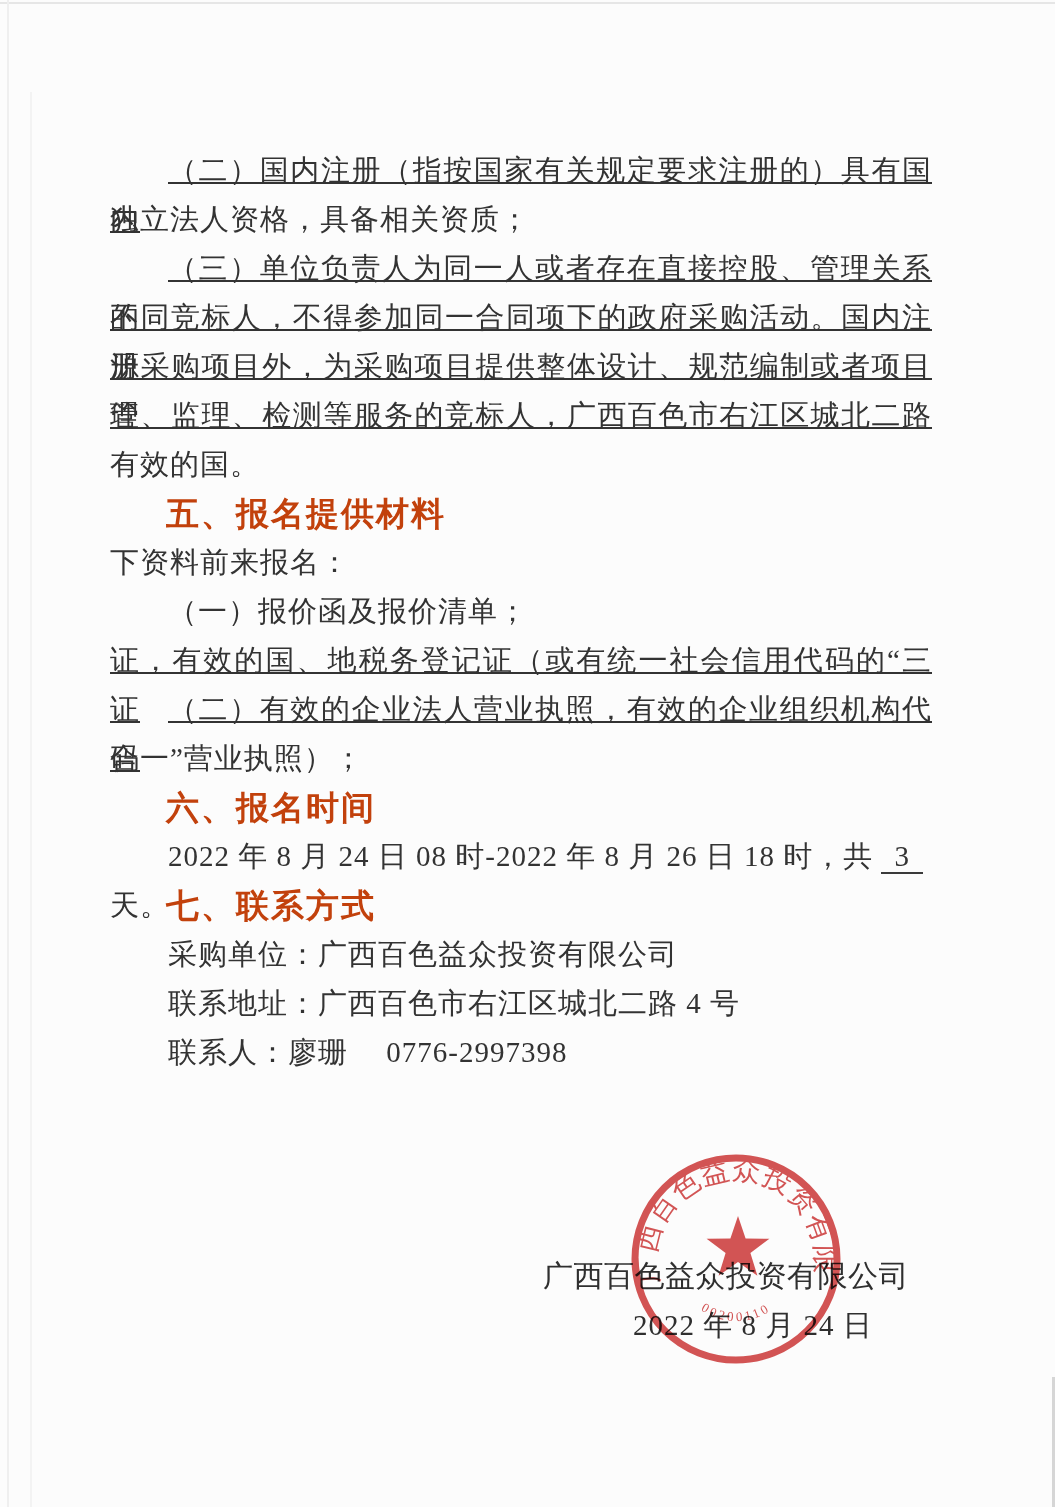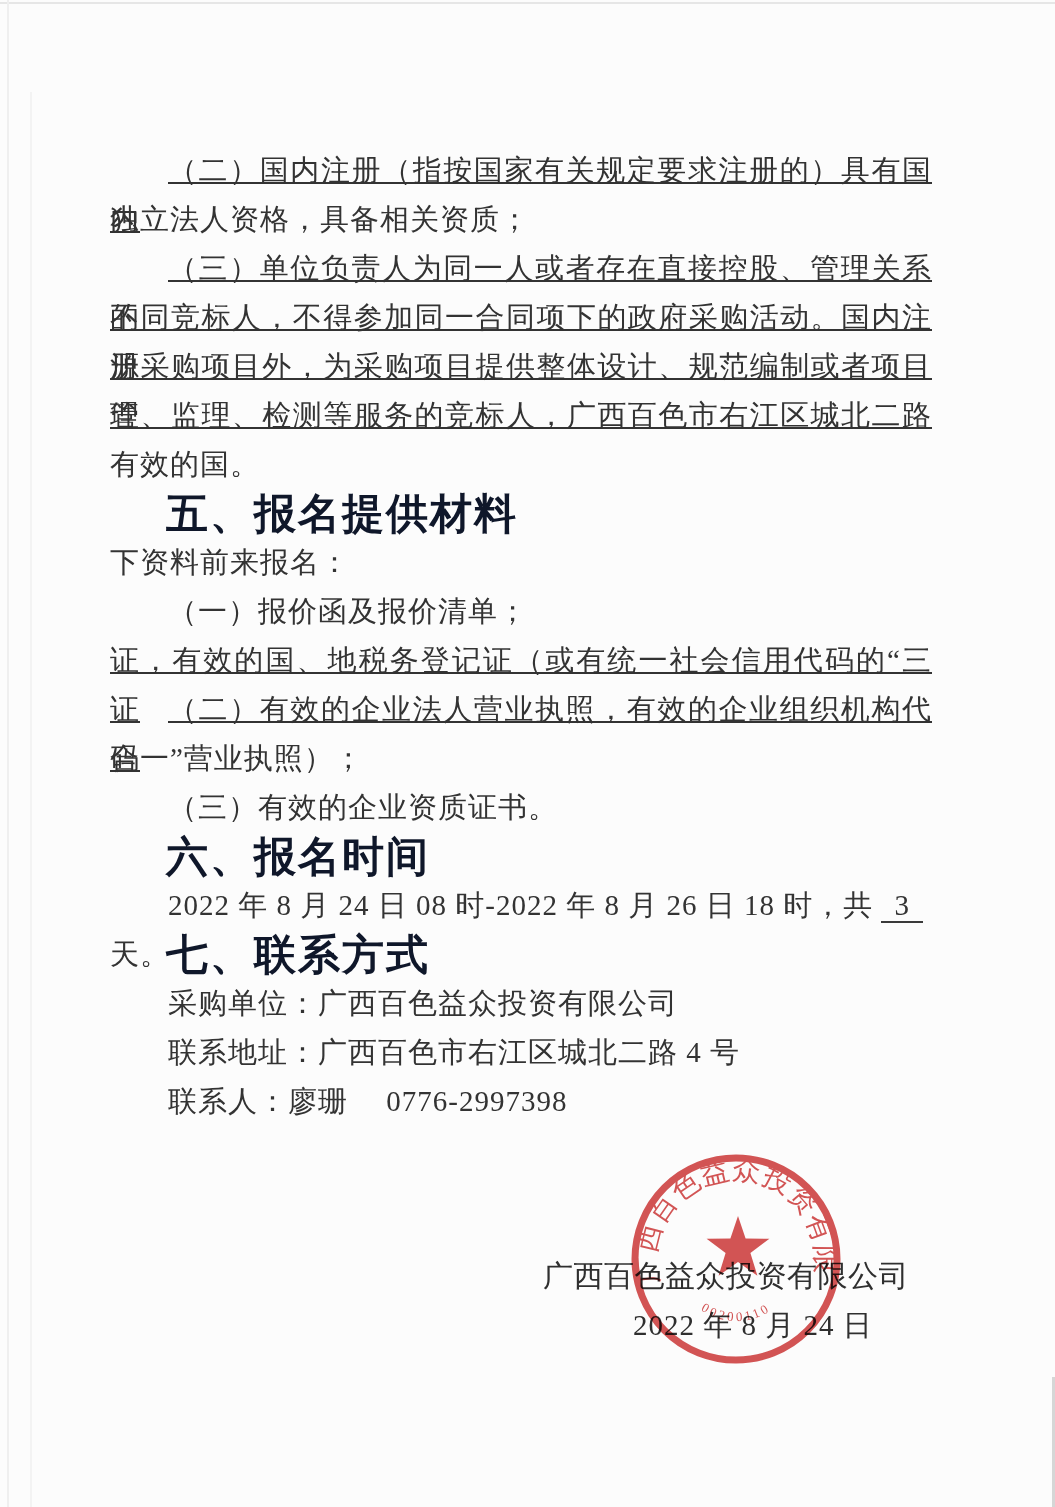--- a/index.html
+++ b/index.html
@@ -23,23 +23,23 @@
   .line{
     height:49px;line-height:49px;
     font-size:29px;
     letter-spacing:1px;
   }
   .indent{text-indent:58px;}
   .fill{text-align:justify;text-align-last:justify;text-decoration:underline;}
   .heading{
     font-family:"Liberation Sans","DejaVu Sans",sans-serif;
     font-weight:700;
-    font-size:42px;
+    font-size:33px;
     letter-spacing:2px;
-    color:#0f172a;
+    color:#c2410c;
     text-indent:56px;
   }
   .u-days{
     border-bottom:2px solid #3a3a3a;
     padding:0 13px;
   }
   .signature{
     position:absolute;left:543px;top:1256px;
     font-size:30px;letter-spacing:0.5px;color:#2f2f2f;
     white-space:nowrap;
@@ -73,21 +73,20 @@
     <div class="line fill">不同竞标人，不得参加同一合同项下的政府采购活动。国内注册</div>
     <div class="line fill">源采购项目外，为采购项目提供整体设计、规范编制或者项目管</div>
     <div class="line fill">理、监理、检测等服务的竞标人，广西百色市右江区城北二路</div>
     <div class="line">有效的国。</div>
     <div class="line heading">五、报名提供材料</div>
     <div class="line">下资料前来报名：</div>
     <div class="line indent">（一）报价函及报价清单；</div>
     <div class="line fill">证，有效的国、地税务登记证（或有统一社会信用代码的“三证</div>
     <div class="line indent fill">（二）有效的企业法人营业执照，有效的企业组织机构代码</div>
     <div class="line">合一”营业执照）；</div>
-    <div class="line indent">（三）有效的企业资质证书。</div>
     <div class="line heading">六、报名时间</div>
     <div class="line indent">
       <span>2022 年 8 月 24 日 08 时-2022 年 8 月 26 日 18 时，共</span>
       <span class="u-days">3</span>
       <span>天。</span>
     </div>
     <div class="line heading">七、联系方式</div>
     <div class="line indent">采购单位：广西百色益众投资有限公司</div>
     <div class="line indent">联系地址：广西百色市右江区城北二路 4 号</div>
     <div class="line indent">联系人：廖珊　 0776-2997398</div>

